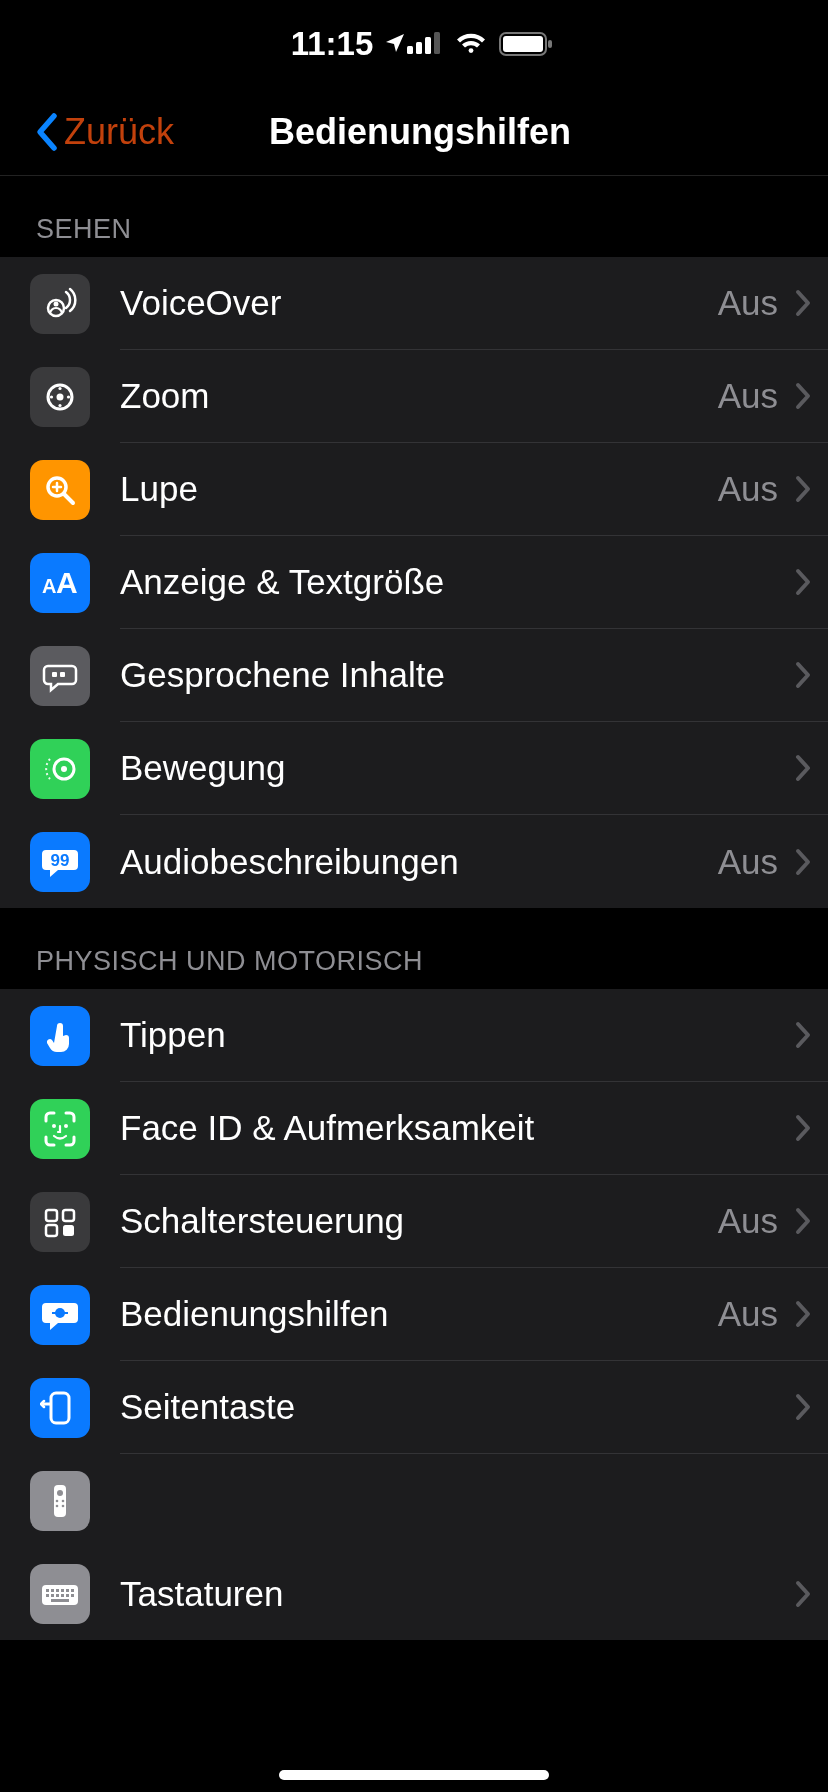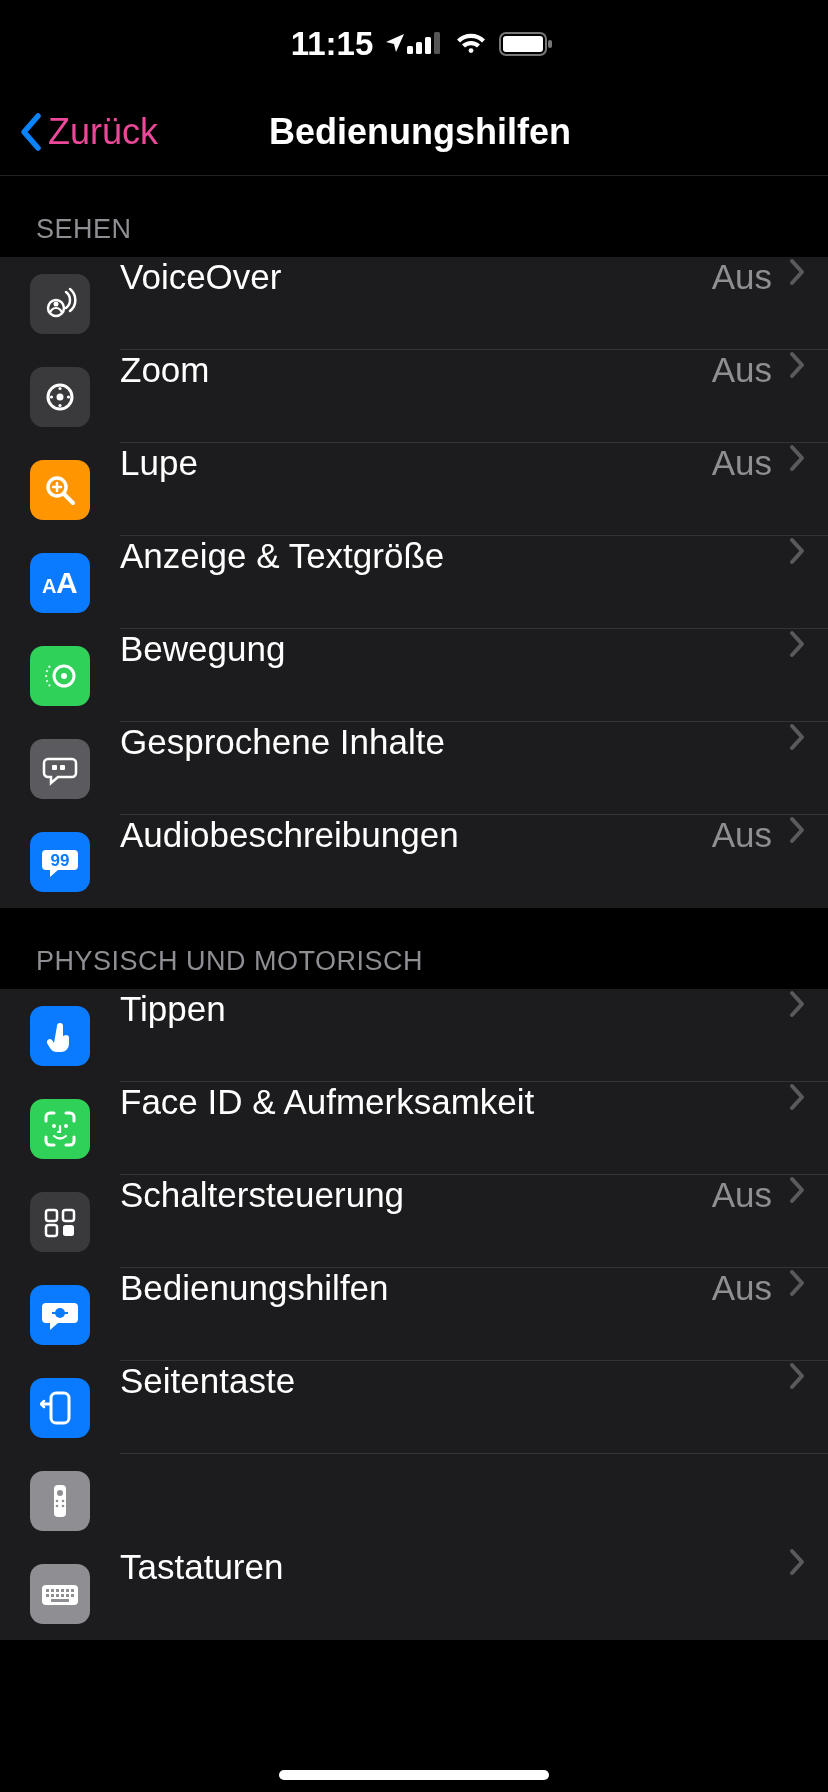--- a/index.html
+++ b/index.html
@@ -30,23 +30,23 @@
   .nav-bar {
     height: 88px;
     position: relative;
     display: flex;
     align-items: center;
     border-bottom: 1px solid #222;
   }
   .nav-back {
     display: flex;
     align-items: center;
-    color: #ec4899;
+    color: #c2410c;
     font-size: 36px;
-    padding-left: 18px;
+    padding-left: 34px;
     gap: 4px;
   }
   .nav-back svg { display:block; }
   .nav-title {
     position: absolute;
     left: 12px; right: 0;
     text-align: center;
     font-size: 36px;
     font-weight: 600;
     pointer-events: none;
@@ -83,22 +83,23 @@
     display: flex;
     align-items: center;
     justify-content: center;
     margin-right: 30px;
     flex-shrink: 0;
   }
   .row-body {
     flex: 1;
     height: 100%;
     display: flex;
+    align-items: center;
     border-bottom: 1px solid #333336;
-    padding-right: 22px;
+    padding-right: 16px;
     min-width: 0;
   }
   .group .row:last-child .row-body { border-bottom: none; }
   .row-label {
     flex: 1;
     font-size: 35px;
     color: #fff;
     white-space: nowrap;
     overflow: hidden;
   }
@@ -259,46 +260,46 @@
           <div class="row-body">
             <div class="row-label">Anzeige &amp; Textgröße</div>
             <div class="chevron">
               <svg width="18" height="30" viewBox="0 0 18 30">
                 <polyline points="4,4 14,15 4,26" fill="none" stroke="#5a5a5e" stroke-width="4" stroke-linecap="round" stroke-linejoin="round"></polyline>
               </svg>
             </div>
           </div>
         </div>
         <div class="row">
+          <div class="icon-wrap bg-grey">
+            <svg width="40" height="40" viewBox="0 0 40 40">
+        <path d="M8 10 h24 a4 4 0 014 4 v10 a4 4 0 01-4 4 H18 l-7 6 v-6 H8 a4 4 0 01-4-4 V14 a4 4 0 014-4 z" fill="none" stroke="#fff" stroke-width="2.5"></path>
+        <rect x="12" y="16" width="5" height="5" rx="1" fill="#fff"></rect>
+        <rect x="20" y="16" width="5" height="5" rx="1" fill="#fff"></rect>
+      </svg>
+          </div>
+          <div class="row-body">
+            <div class="row-label">Gesprochene Inhalte</div>
+            <div class="chevron">
+              <svg width="18" height="30" viewBox="0 0 18 30">
+                <polyline points="4,4 14,15 4,26" fill="none" stroke="#5a5a5e" stroke-width="4" stroke-linecap="round" stroke-linejoin="round"></polyline>
+              </svg>
+            </div>
+          </div>
+        </div>
+        <div class="row">
           <div class="icon-wrap bg-green">
             <svg width="40" height="40" viewBox="0 0 40 40">
         <circle cx="24" cy="20" r="10" fill="none" stroke="#fff" stroke-width="3"></circle>
         <circle cx="24" cy="20" r="3" fill="#fff"></circle>
         <path d="M10 10 a15 15 0 000 20" fill="none" stroke="#fff" stroke-width="2" stroke-dasharray="2 3" opacity="0.9"></path>
       </svg>
           </div>
           <div class="row-body">
             <div class="row-label">Bewegung</div>
-            <div class="chevron">
-              <svg width="18" height="30" viewBox="0 0 18 30">
-                <polyline points="4,4 14,15 4,26" fill="none" stroke="#5a5a5e" stroke-width="4" stroke-linecap="round" stroke-linejoin="round"></polyline>
-              </svg>
-            </div>
-          </div>
-        </div>
-        <div class="row">
-          <div class="icon-wrap bg-grey">
-            <svg width="40" height="40" viewBox="0 0 40 40">
-        <path d="M8 10 h24 a4 4 0 014 4 v10 a4 4 0 01-4 4 H18 l-7 6 v-6 H8 a4 4 0 01-4-4 V14 a4 4 0 014-4 z" fill="none" stroke="#fff" stroke-width="2.5"></path>
-        <rect x="12" y="16" width="5" height="5" rx="1" fill="#fff"></rect>
-        <rect x="20" y="16" width="5" height="5" rx="1" fill="#fff"></rect>
-      </svg>
-          </div>
-          <div class="row-body">
-            <div class="row-label">Gesprochene Inhalte</div>
             <div class="chevron">
               <svg width="18" height="30" viewBox="0 0 18 30">
                 <polyline points="4,4 14,15 4,26" fill="none" stroke="#5a5a5e" stroke-width="4" stroke-linecap="round" stroke-linejoin="round"></polyline>
               </svg>
             </div>
           </div>
         </div>
         <div class="row">
           <div class="icon-wrap bg-blue">
             <svg width="40" height="40" viewBox="0 0 40 40">

